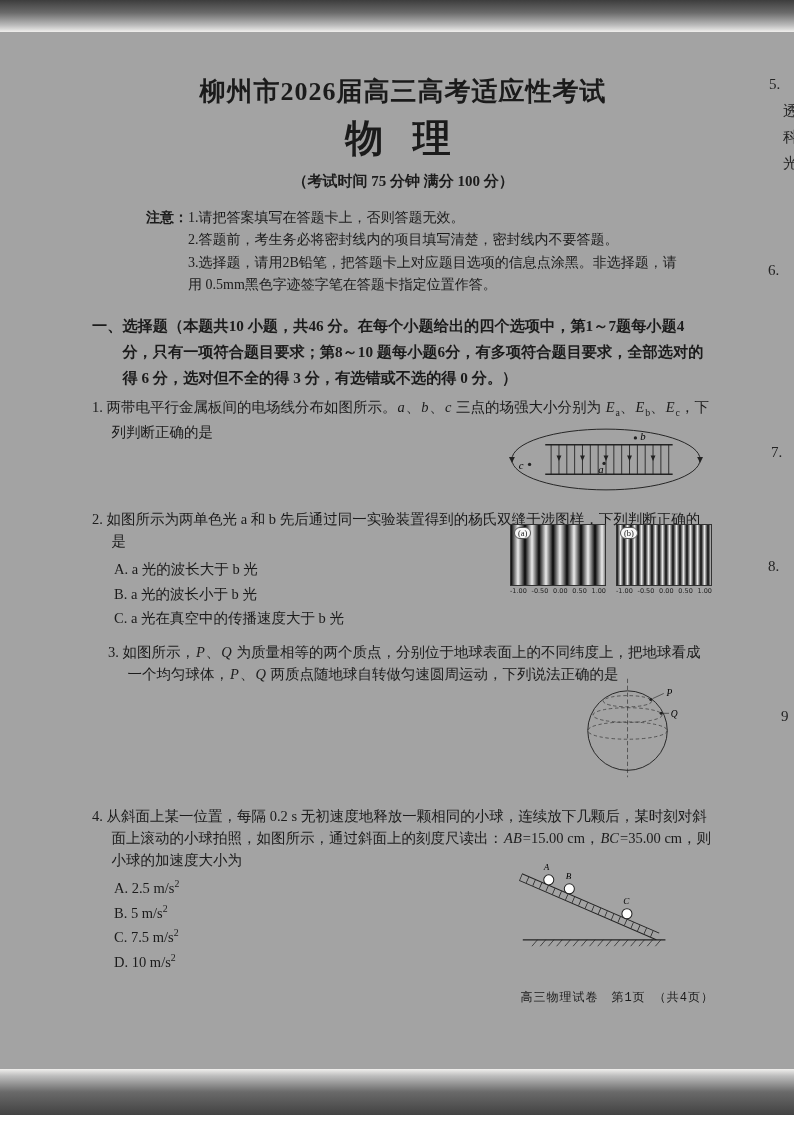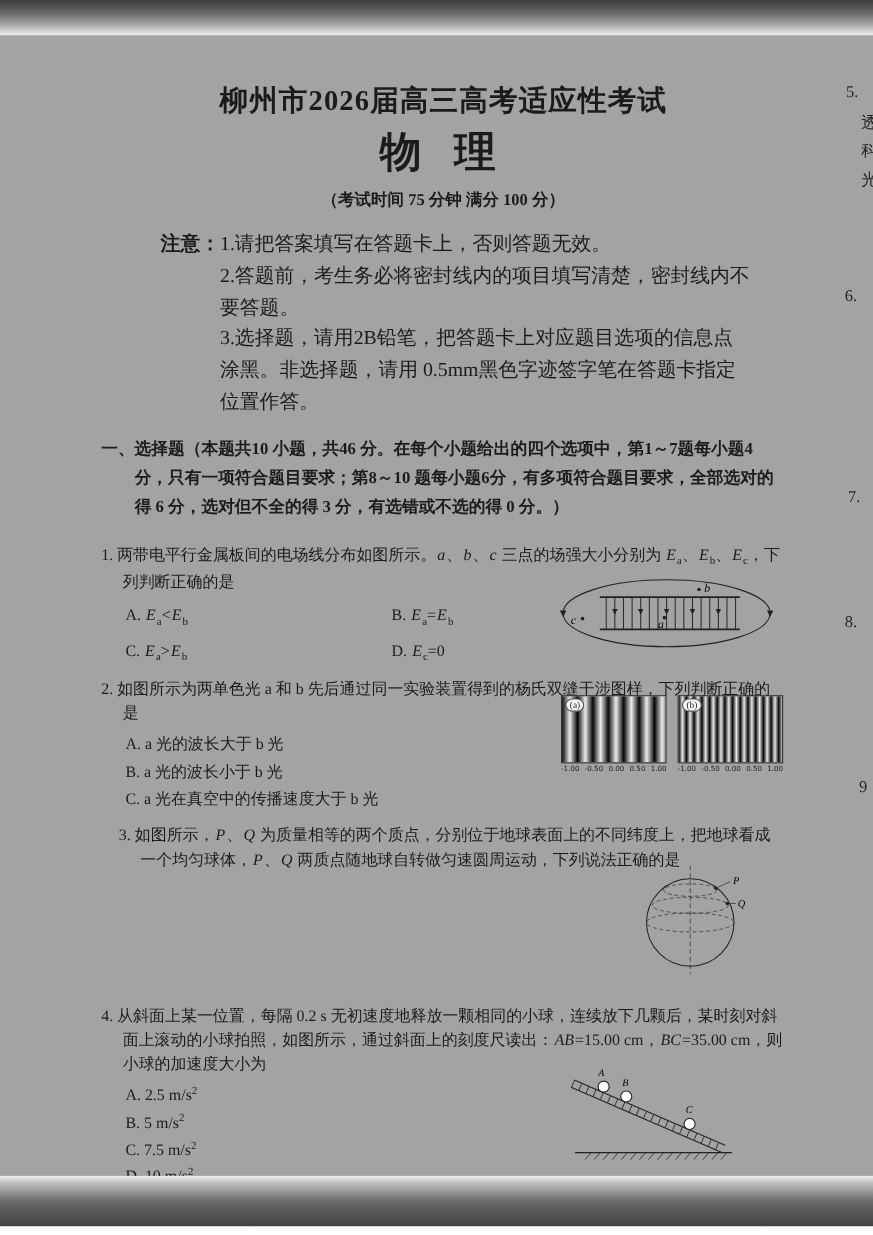--- a/index.html
+++ b/index.html
@@ -6,26 +6,26 @@
   .page{position:relative;width:794px;height:1115px;overflow:hidden;background:#a3a3a3;
         font-family:"Liberation Serif","DejaVu Serif",serif;color:#1b1b1b;}
   .band-top{position:absolute;top:0;left:0;right:0;height:32px;
         background:linear-gradient(180deg,#3d3d3d 0%,#6b6b6b 40%,#b9b9b9 78%,#f0efed 100%);}
   .band-bottom{position:absolute;bottom:0;left:0;right:0;height:46px;
         background:linear-gradient(0deg,#424242 0%,#6a6a6a 50%,#bdbdbd 85%,#f0efed 100%);}
   .content{position:absolute;left:92px;top:62px;width:622px;}
   .title{font-size:26px;font-weight:bold;text-align:center;margin:12px 0 0;letter-spacing:1px;}
   .subject{font-size:38px;font-weight:bold;text-align:center;letter-spacing:10px;margin-top:4px;}
   .exam-info{font-size:15px;text-align:center;margin-top:8px;font-weight:bold;}
-  .notice{display:flex;margin:16px 16px 0 54px;width:536px;font-size:18px;line-height:1.6;}
+  .notice{display:flex;margin:16px 16px 0 54px;width:536px;font-size:14px;line-height:1.6;}
   .notice-label{font-weight:bold;white-space:nowrap;}
   .section-heading{font-weight:bold;font-size:15.2px;line-height:1.72;margin-top:16px;
         padding-left:2em;text-indent:-2em;}
   .question{position:relative;font-size:14.5px;line-height:1.52;margin-top:10px;}
-  .q1{margin-top:20px;min-height:102px;}
+  .q1{margin-top:5px;min-height:102px;}
   .q3{min-height:154px;margin-left:16px;}
   .qtext{padding-left:1.35em;text-indent:-1.35em;}
   .opts{margin:5px 0 0 22px;}
   .opt{line-height:1.7;}
   .opts-grid{display:grid;grid-template-columns:242px 240px;row-gap:5px;margin:7px 0 0 22px;}
   sub{font-size:0.68em;}
   sup{font-size:0.68em;}
   i{padding:0 1px;}
   .footer{text-align:right;font-size:12px;margin-top:14px;letter-spacing:1px;font-family:Liberation Mono, monospace;}
   
@@ -66,26 +66,20 @@
         <div>1.请把答案填写在答题卡上，否则答题无效。</div>
         <div>2.答题前，考生务必将密封线内的项目填写清楚，密封线内不要答题。</div>
         <div>3.选择题，请用2B铅笔，把答题卡上对应题目选项的信息点涂黑。非选择题，请用 0.5mm黑色字迹签字笔在答题卡指定位置作答。</div>
       </div>
     </div>
 
     <div class="section-heading">一、选择题（本题共10 小题，共46 分。在每个小题给出的四个选项中，第1～7题每小题4分，只有一项符合题目要求；第8～10 题每小题6分，有多项符合题目要求，全部选对的得 6 分，选对但不全的得 3 分，有选错或不选的得 0 分。）</div>
 
     <div class="question q1">
       <div class="qtext">1. 两带电平行金属板间的电场线分布如图所示。<i>a</i>、<i>b</i>、<i>c</i> 三点的场强大小分别为 <i>E</i><sub>a</sub>、<i>E</i><sub>b</sub>、<i>E</i><sub>c</sub>，下列判断正确的是</div>
-      <div class="opts-grid">
-        <div class="opt">A. <i>E</i><sub>a</sub>&lt;<i>E</i><sub>b</sub></div>
-        <div class="opt">B. <i>E</i><sub>a</sub>=<i>E</i><sub>b</sub></div>
-        <div class="opt">C. <i>E</i><sub>a</sub>&gt;<i>E</i><sub>b</sub></div>
-        <div class="opt">D. <i>E</i><sub>c</sub>=0</div>
-      </div>
       <div class="fig1">
         <svg viewBox="0 0 200 68" width="196" height="67">
           <ellipse cx="100" cy="34" rx="96" ry="31" fill="none" stroke="#222" stroke-width="1"></ellipse>
           <line x1="38" y1="19" x2="168" y2="19" stroke="#222" stroke-width="1.5"></line>
           <line x1="38" y1="49" x2="168" y2="49" stroke="#222" stroke-width="1.5"></line>
           <g stroke="#222" stroke-width="0.9">
             <line x1="44" y1="19" x2="44" y2="49"></line>
               <line x1="52" y1="19" x2="52" y2="49"></line>
             <line x1="60" y1="19" x2="60" y2="49"></line>
               <line x1="68" y1="19" x2="68" y2="49"></line>

